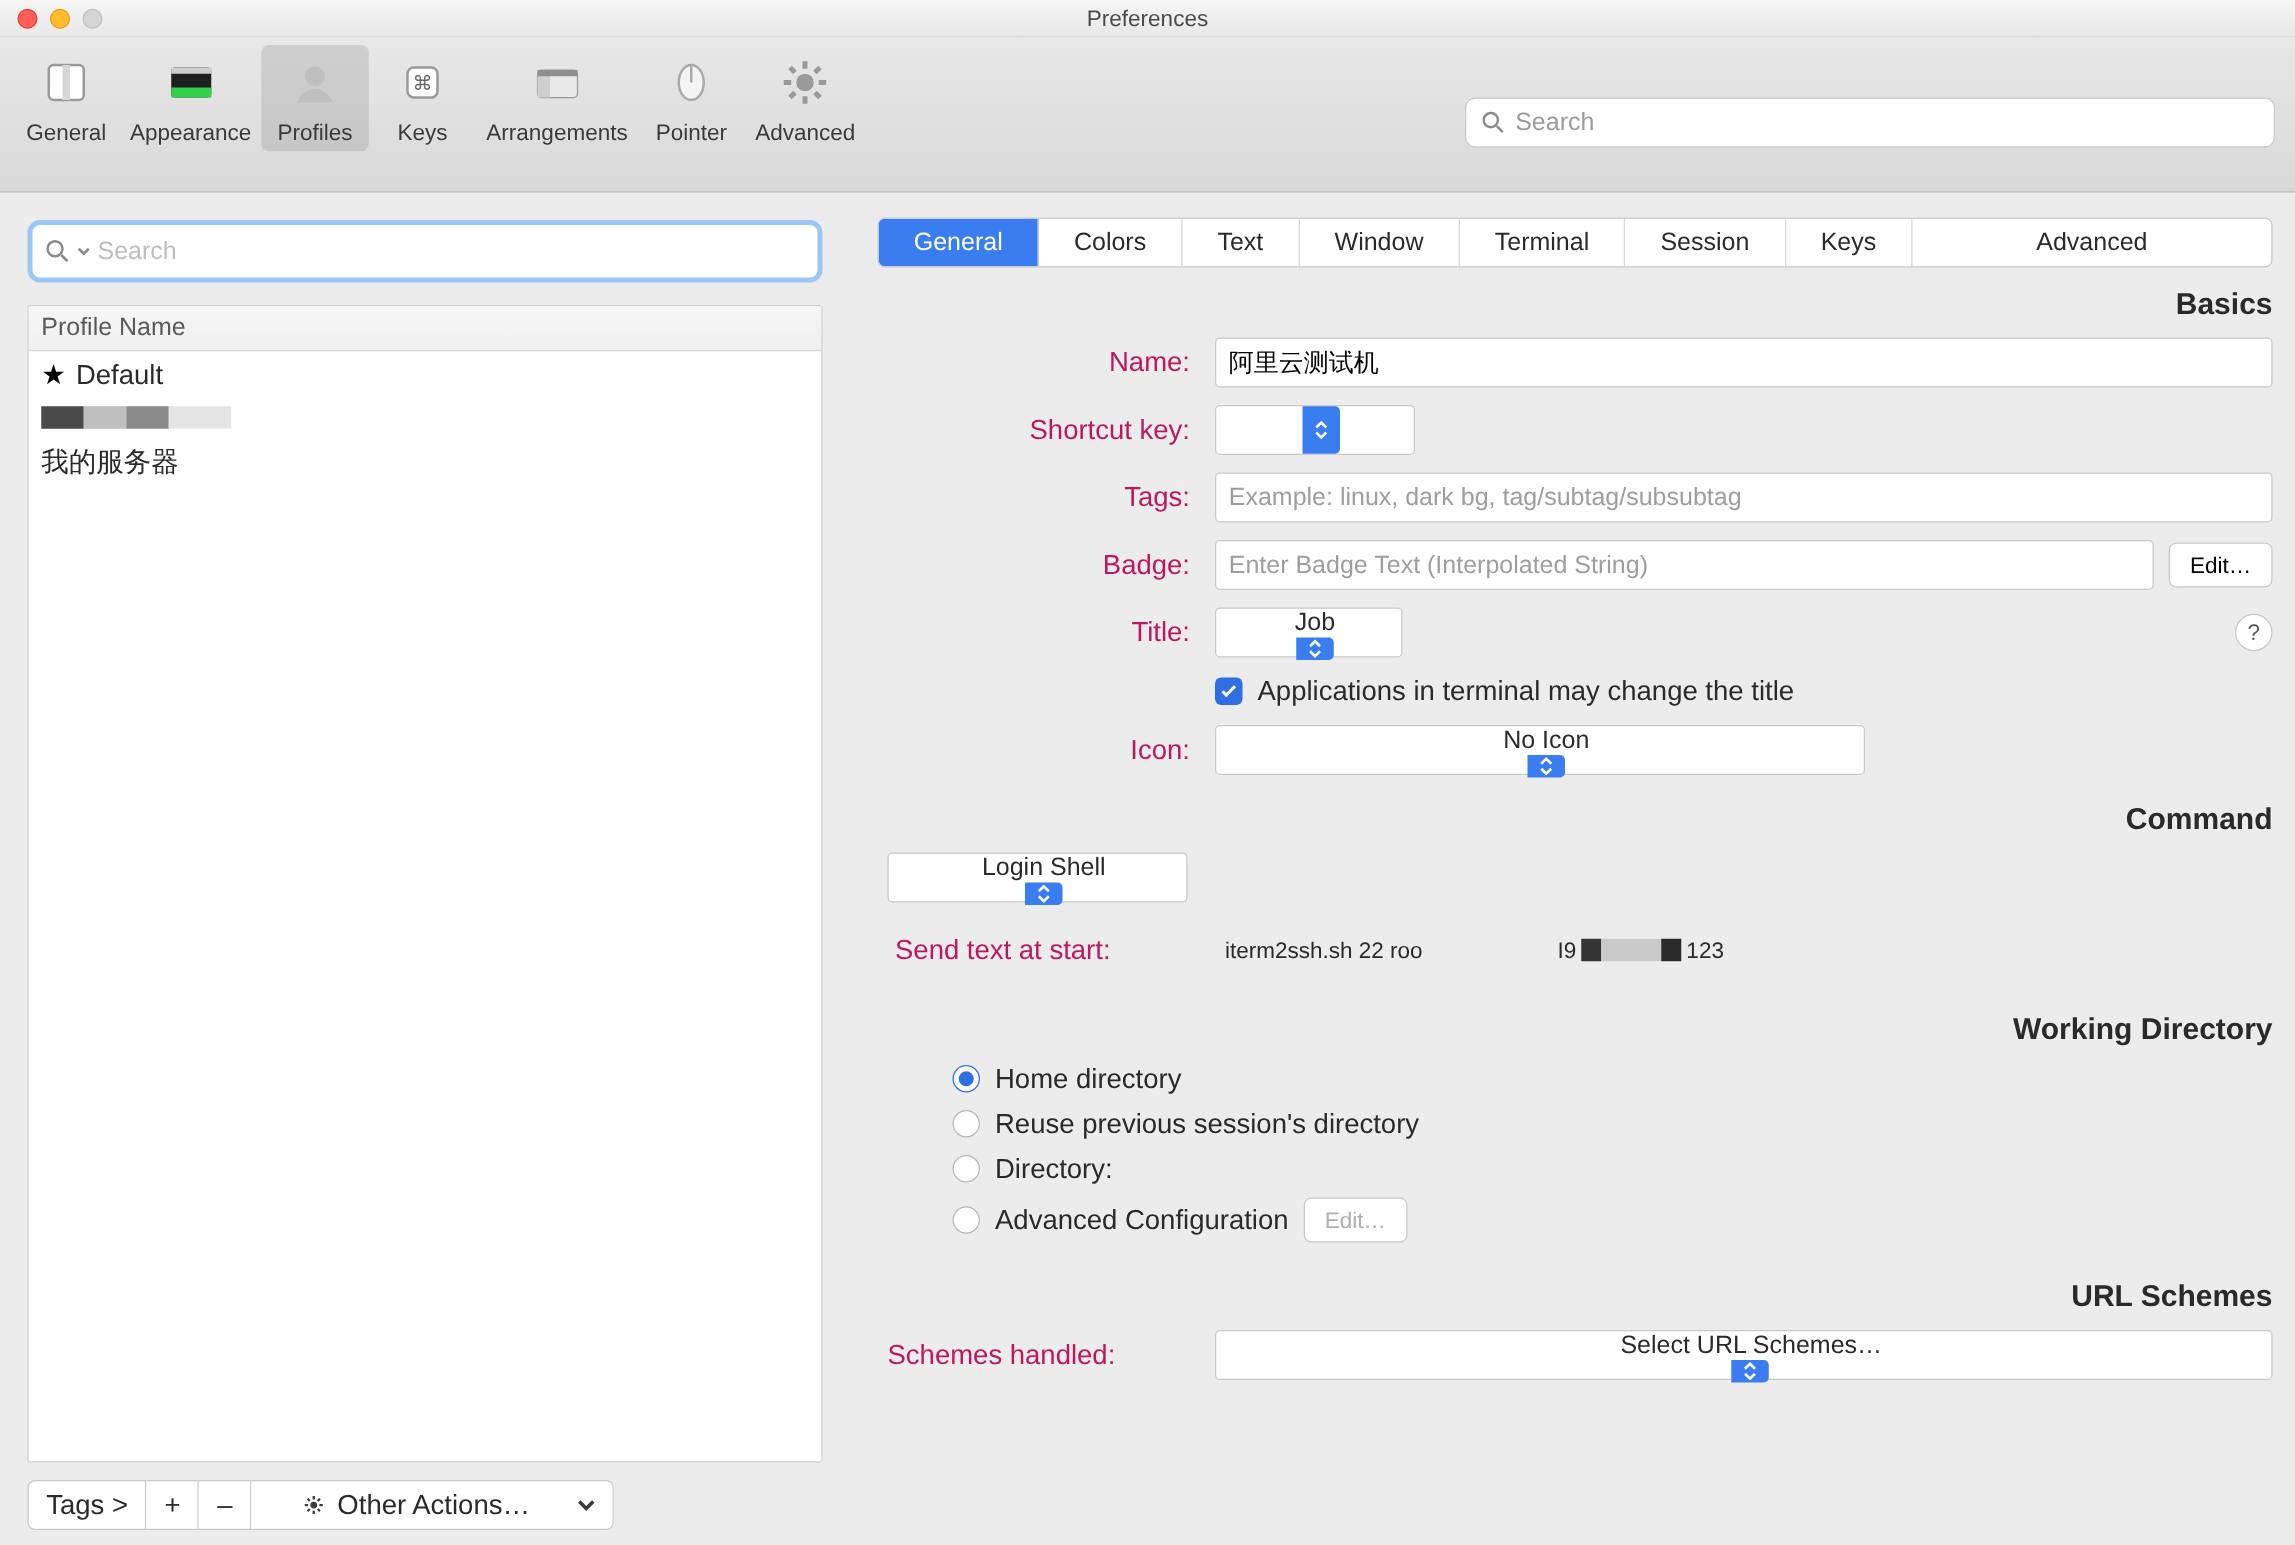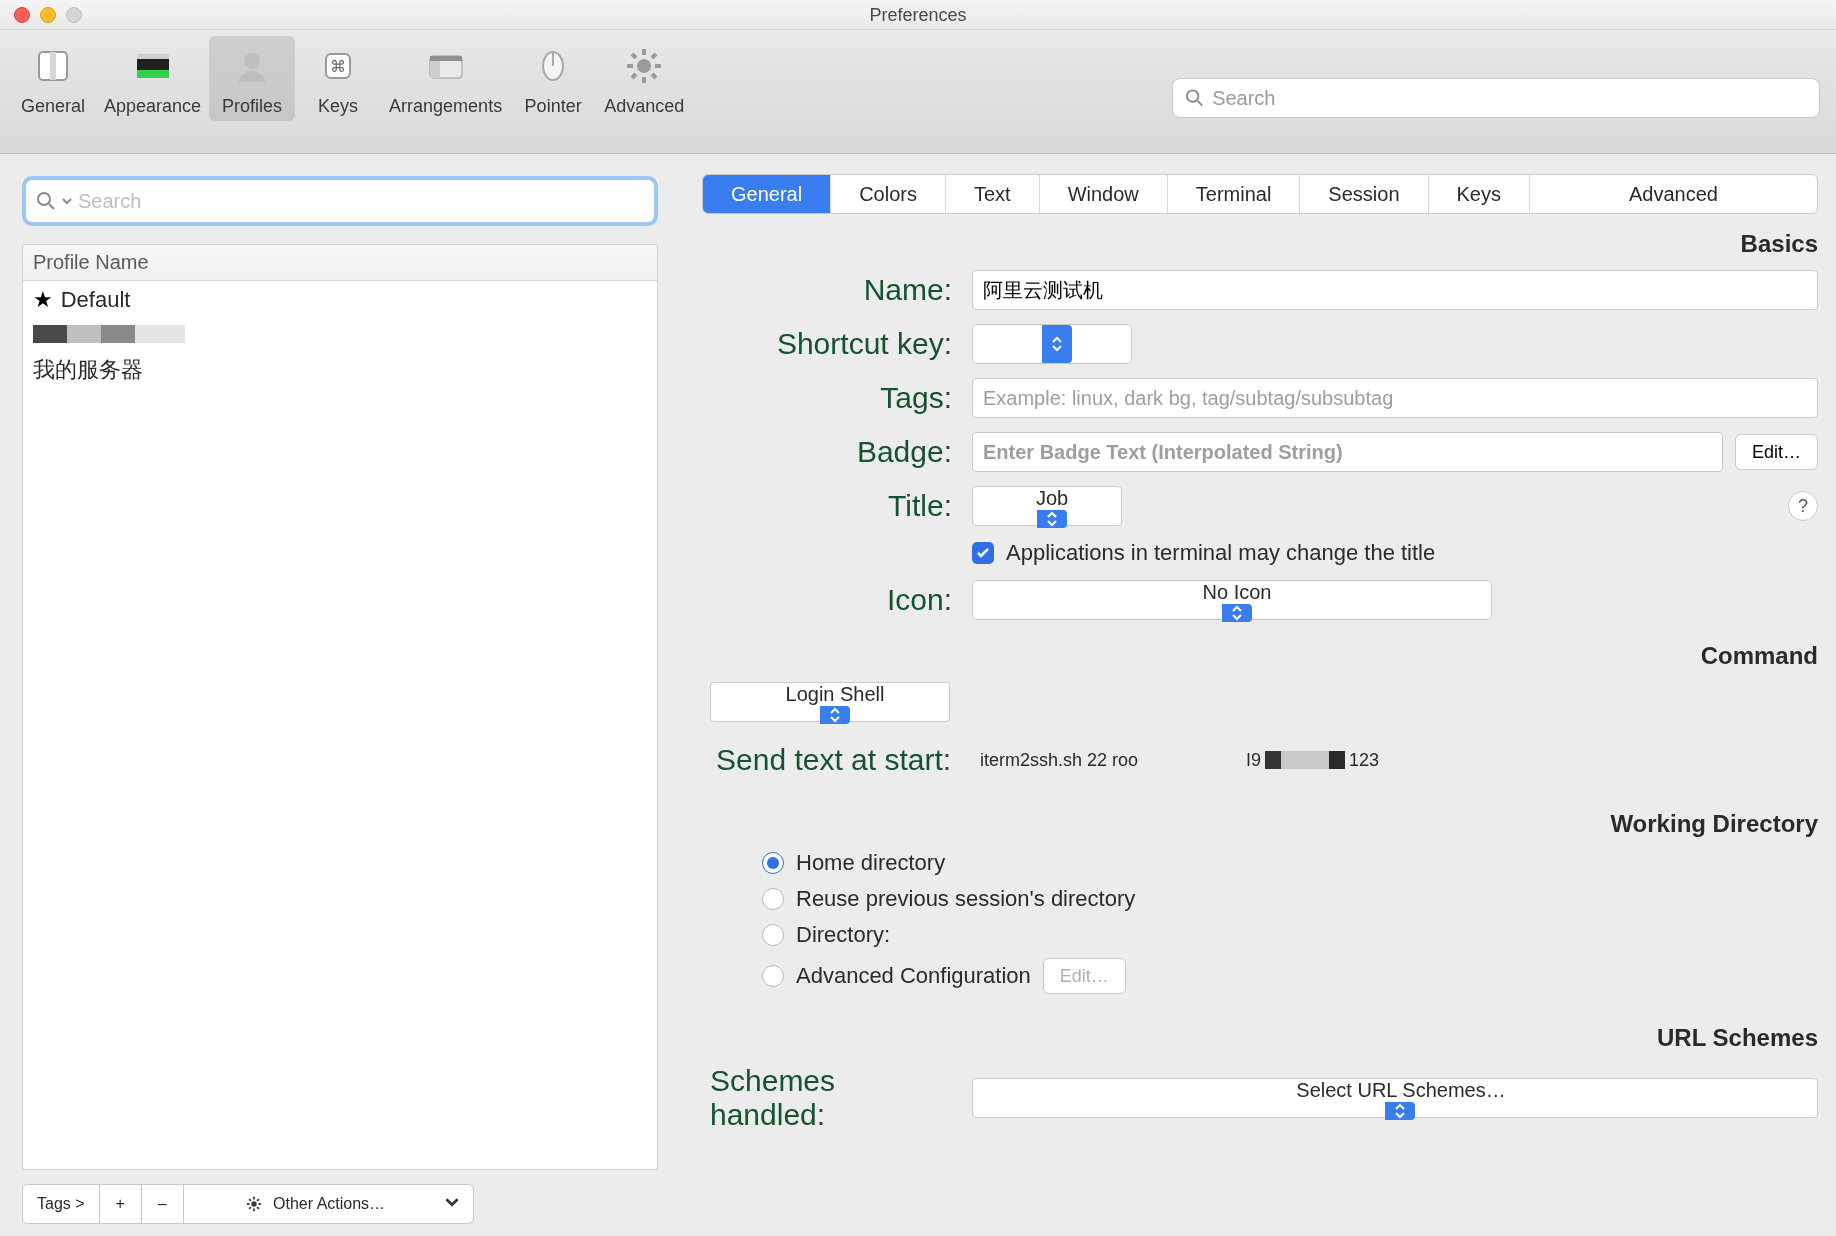--- a/index.html
+++ b/index.html
@@ -125,21 +125,21 @@
 .rb1{width:34px;background:#4a4a4a;}
 .rb2{width:34px;background:#bfbfbf;}
 .rb3{width:34px;background:#8a8a8a;}
 .rb4{width:50px;background:#e5e5e5;}
 
 .sidebar-bottom{
   margin-top: 14px;
   display:flex; align-items:center; gap:0;
 }
 .sb-btn{
-  height:40px; background:#fff; border:1px solid #c9c9c9; font-size:16px;
+  height:40px; background:#fff; border:1px solid #c9c9c9; font-size:22px;
   display:flex; align-items:center; justify-content:center; padding: 0 14px; cursor:pointer;
 }
 .sb-tags{ border-radius:6px 0 0 6px; }
 .sb-plus{ border-left:none; width:42px;}
 .sb-minus{ border-left:none; width:42px; border-radius: 0;}
 .sb-actions{ border-left:none; border-radius:0 6px 6px 0; gap:10px; padding-right:40px; position:relative; min-width:290px;}
 .sb-actions .chev{ position:absolute; right:14px; }
 
 
 .content{
@@ -165,21 +165,21 @@
   font-size:24px; font-weight:600; margin: 10px 0 12px 4px; text-align: right;
 }
 
 .form{
   display:grid;
   grid-template-columns: 250px 1fr;
   row-gap: 14px;
   column-gap: 20px;
   align-items:center;
 }
-.form .lbl{ text-align:right; font-size:30px; color:#14532d; }
+.form .lbl{ text-align:right; font-size:22px; color:#be185d; }
 .form .fld{ display:flex; align-items:center; gap:12px; }
 
 input.text, .select, .combo {
   height: 40px; border:1px solid #c9c9c9; border-radius:4px; background:#fff;
   padding: 0 10px; font-size:20px; outline:none;
 }
 input.text{ width: 100%; }
 input.text::placeholder{ color:#9e9e9e; }
 
 .select{
@@ -446,21 +446,21 @@
         </div>
       </div>
 
       <div class="lbl">Tags:</div>
       <div class="fld">
           <input class="text" placeholder="Example: linux, dark bg, tag/subtag/subsubtag" style="">
         </div>
 
       <div class="lbl">Badge:</div>
       <div class="fld">
-        <input class="text" style="flex: 1 1 0%; font-weight: bold;" placeholder="Enter Badge Text (Interpolated String)">
+        <input class="text" style="flex: 1 1 0%;" placeholder="Enter Badge Text (Interpolated String)">
         <button class="btn">Edit…</button>
       </div>
 
       <div class="lbl">Title:</div>
       <div class="fld">
         <div class="select" style="min-width:150px">
           <span>Job</span>
           <span class="arrow">
               <svg width="12" height="18" viewBox="0 0 12 18">
                 <path d="M2 7l4-4 4 4M2 11l4 4 4-4" fill="none" stroke="#fff" stroke-width="2"></path>

